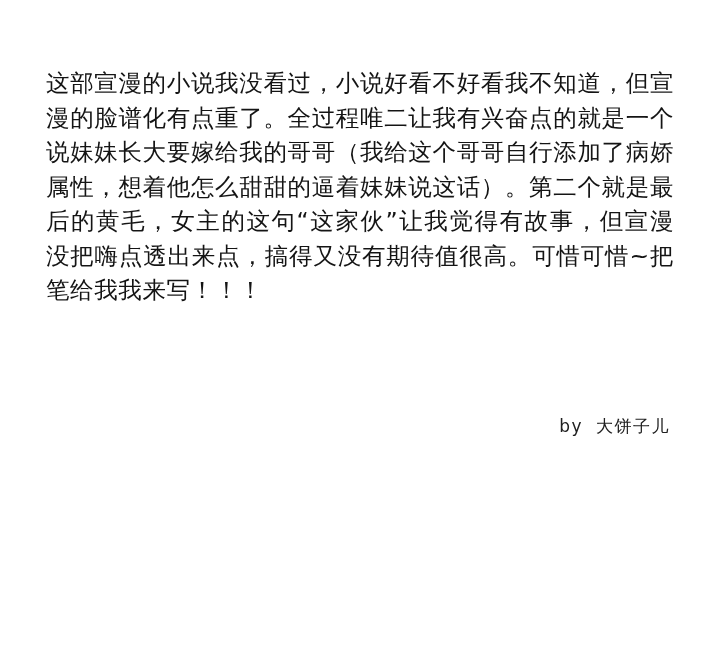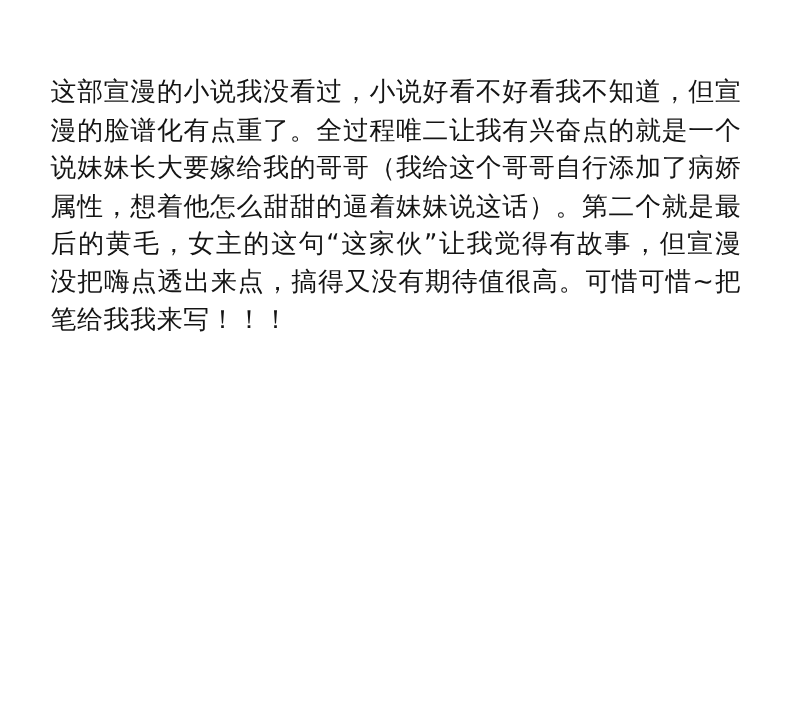--- a/index.html
+++ b/index.html
@@ -55,14 +55,18 @@
   }
 </style>
 </head>
 <body>
 
 <div class="page">
 
   <div class="para para-1">这部宣漫的小说我没看过，小说好看不好看我不知道，但宣漫的脸谱化有点重了。全过程唯二让我有兴奋点的就是一个说妹妹长大要嫁给我的哥哥（我给这个哥哥自行添加了病娇属性，想着他怎么甜甜的逼着妹妹说这话）。第二个就是最后的黄毛，女主的这句“这家伙”让我觉得有故事，但宣漫没把嗨点透出来点，搞得又没有期待值很高。可惜可惜~把笔给我我来写！！！</div>
 
 
+  <div class="signature-row">
+    <span class="sig-by">by</span>
+    <span class="sig-author">大饼子儿</span>
+  </div>
 
 </div>
 
 </body></html>

